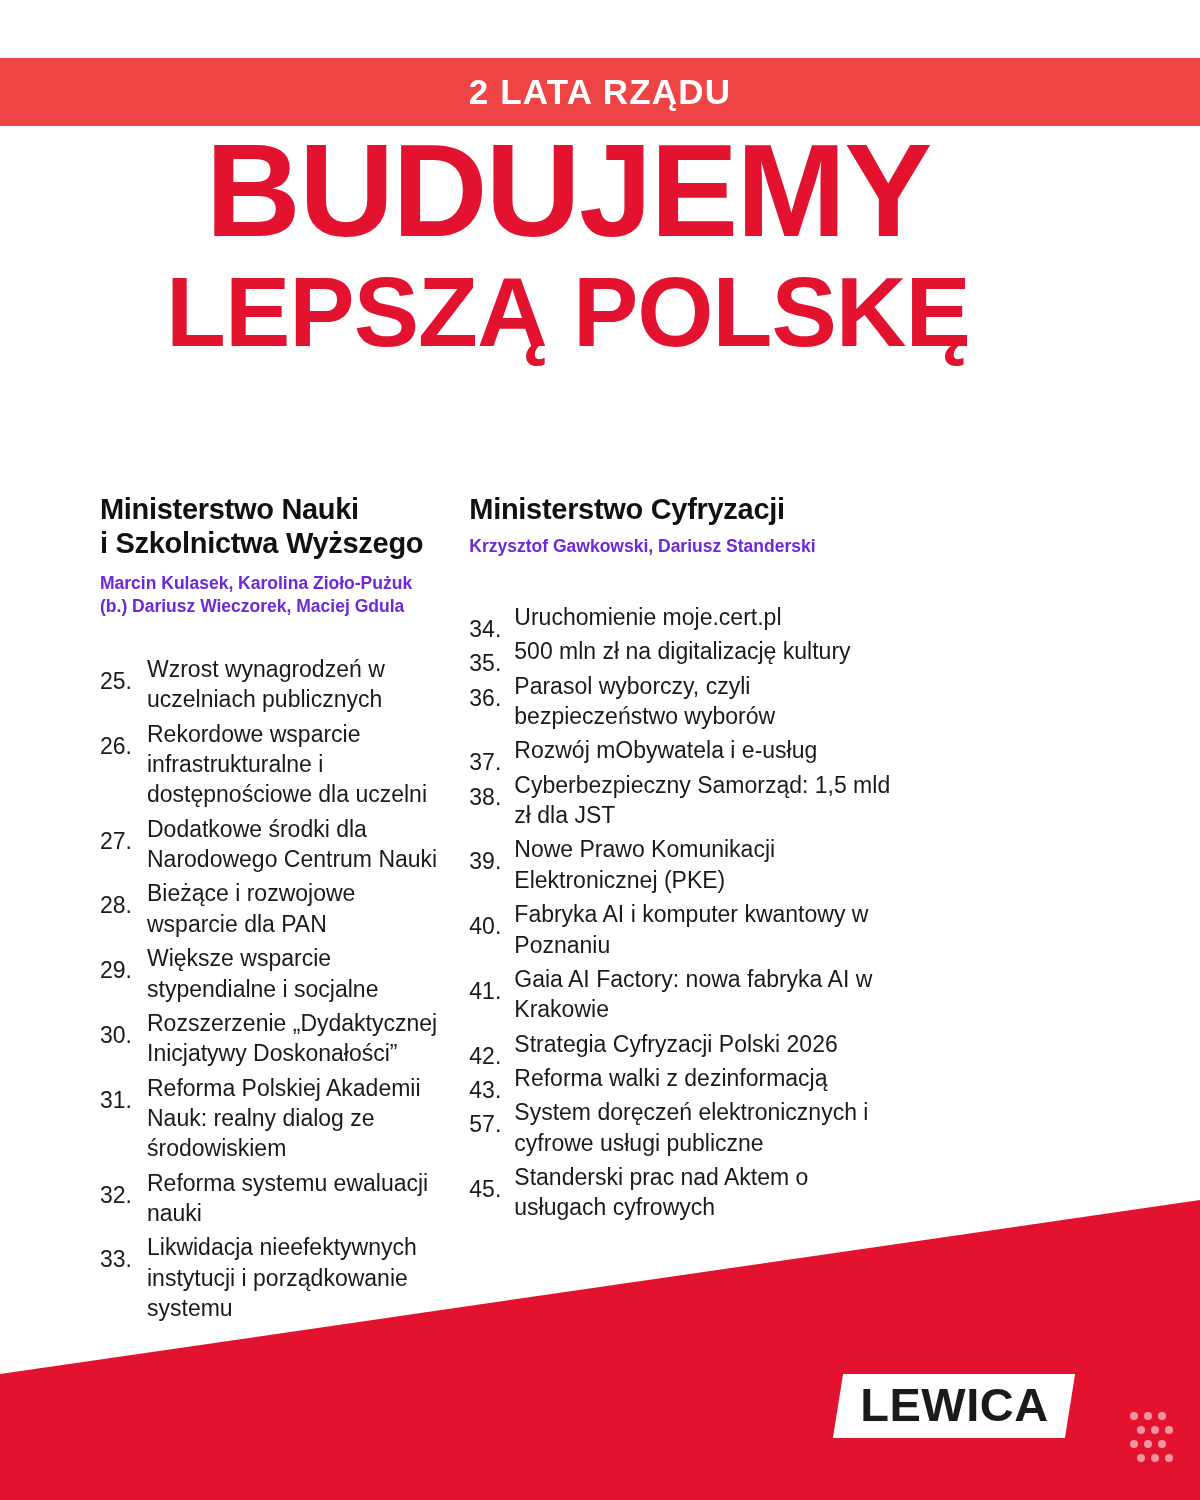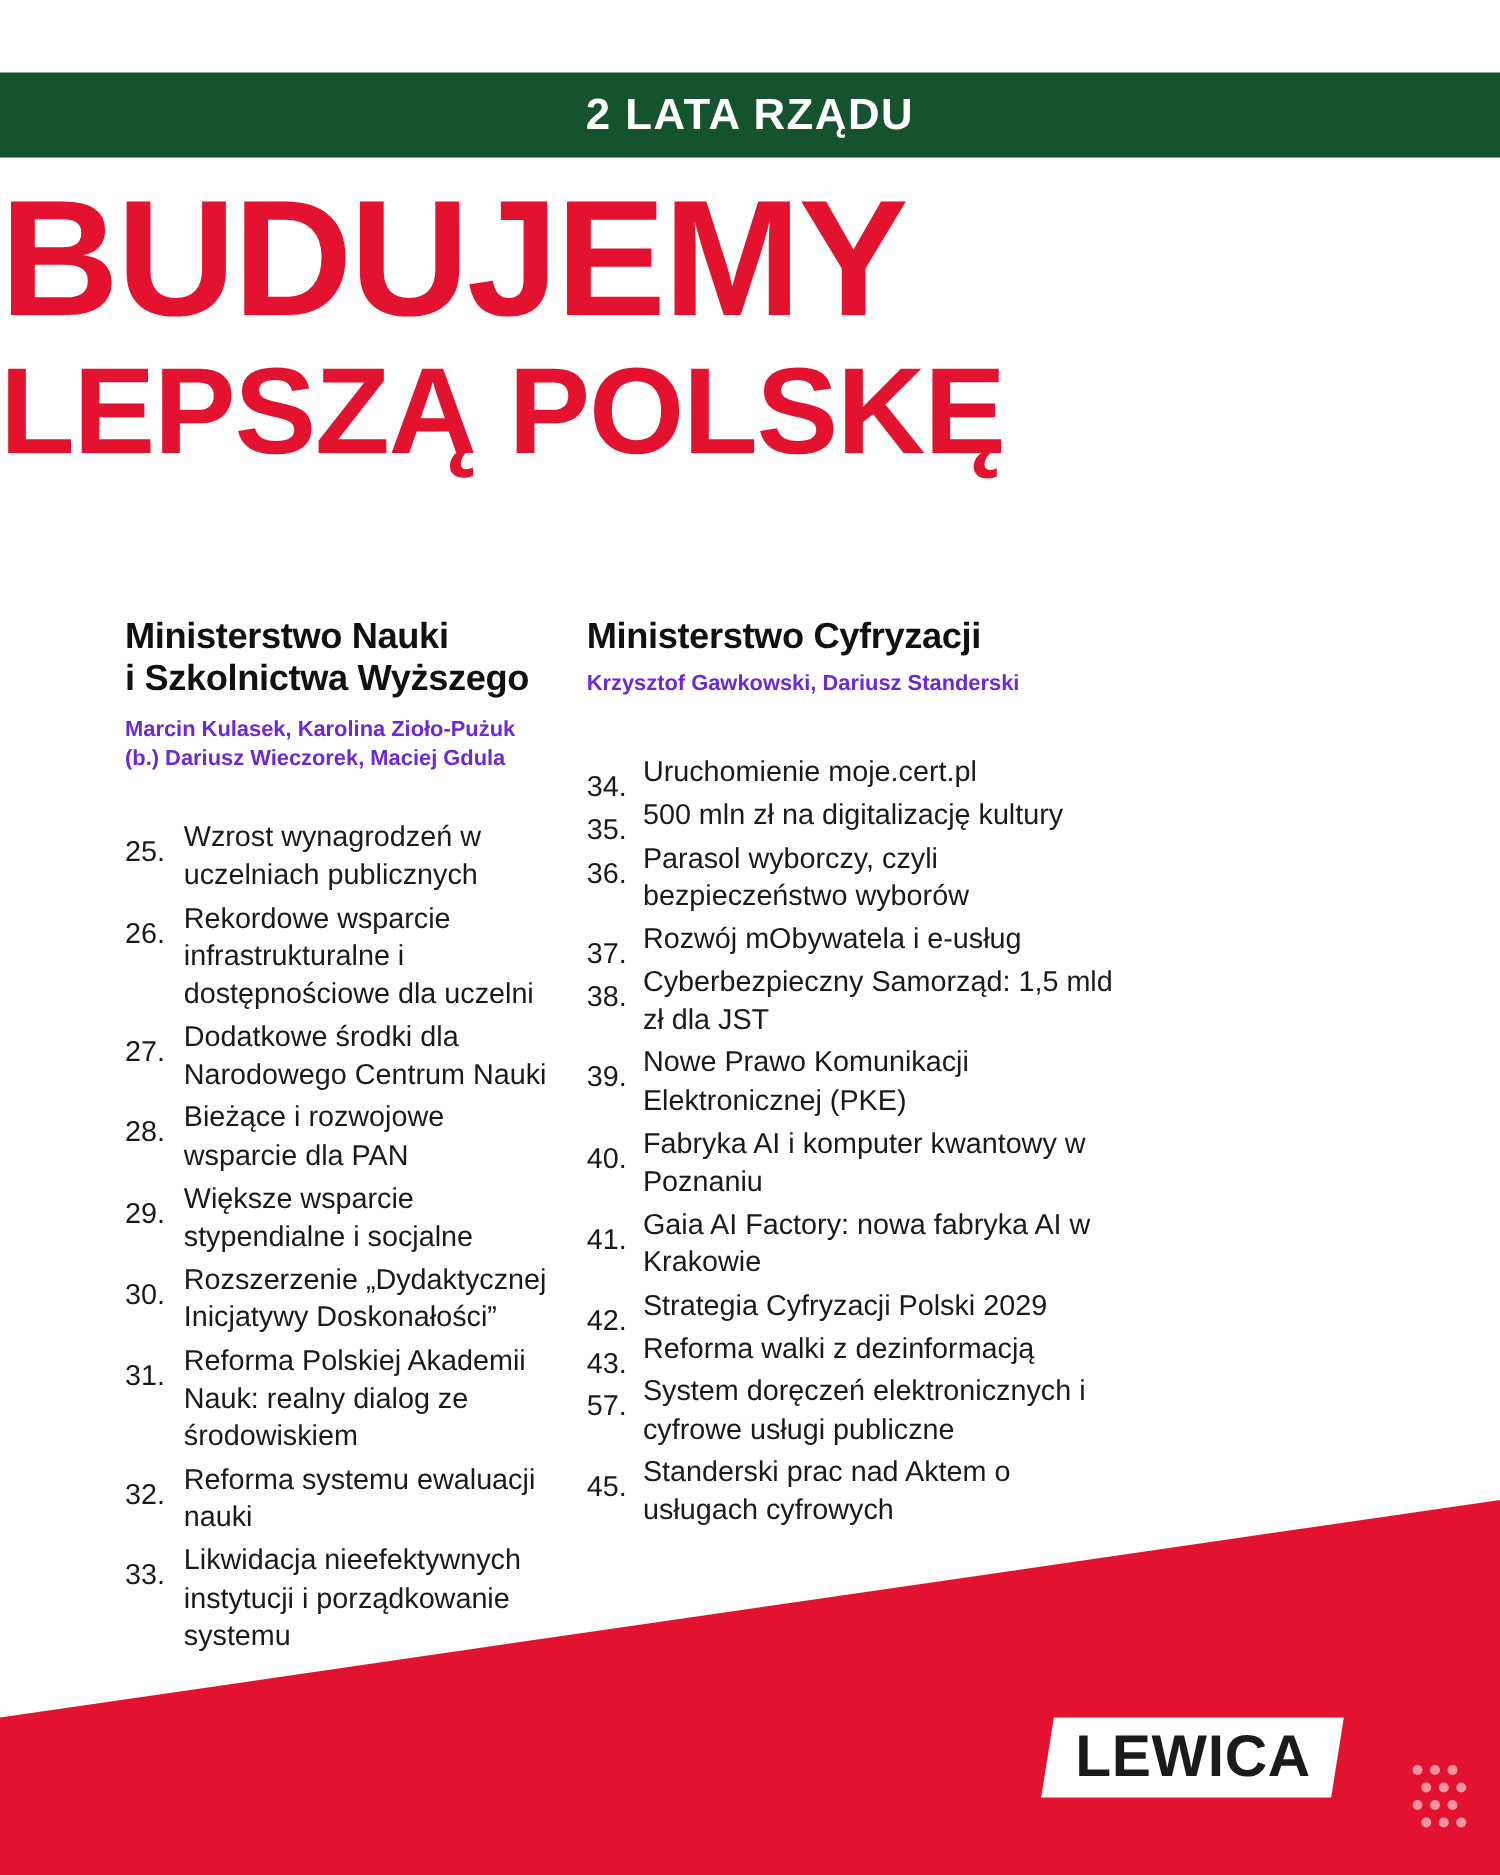--- a/index.html
+++ b/index.html
@@ -17,39 +17,40 @@
     color: #1a1a1a;
   }
 
   
   .top-banner {
     position: absolute;
     top: 58px;
     left: 0;
     width: 1200px;
     height: 68px;
-    background: #14532d;
+    background: #ef4444;
     display: flex;
     align-items: center;
     justify-content: center;
   }
   .top-banner-text {
     color: #ffffff;
     font-size: 35px;
     font-weight: bold;
     letter-spacing: 1.2px;
     font-family: "Liberation Sans", sans-serif;
   }
 
   
   .headline {
     position: absolute;
-    top: 144px;
+    top: 128px;
     left: 0;
     width: 1136px;
+    text-align: center;
   }
   .headline-line1 {
     color: #e3132f;
     font-size: 132px;
     line-height: 0.95;
     font-weight: bold;
     letter-spacing: -2px;
     font-family: "Liberation Sans", sans-serif;
   }
   .headline-line2 {
@@ -202,21 +203,21 @@
     </div>
     <ol class="items">
       <li><span class="num">34.</span><span>Uruchomienie moje.cert.pl</span></li>
       <li><span class="num">35.</span><span>500 mln zł na digitalizację kultury</span></li>
       <li><span class="num">36.</span><span>Parasol wyborczy, czyli bezpieczeństwo wyborów</span></li>
       <li><span class="num">37.</span><span>Rozwój mObywatela i e-usług</span></li>
       <li><span class="num">38.</span><span>Cyberbezpieczny Samorząd: 1,5 mld zł dla JST</span></li>
       <li><span class="num">39.</span><span>Nowe Prawo Komunikacji Elektronicznej (PKE)</span></li>
       <li><span class="num">40.</span><span>Fabryka AI i komputer kwantowy w Poznaniu</span></li>
       <li><span class="num">41.</span><span>Gaia AI Factory: nowa fabryka AI w Krakowie</span></li>
-      <li><span class="num">42.</span><span>Strategia Cyfryzacji Polski 2029</span></li>
+      <li><span class="num">42.</span><span>Strategia Cyfryzacji Polski 2026</span></li>
       <li><span class="num">43.</span><span>Reforma walki z dezinformacją</span></li>
       <li><span class="num">57.</span><span>System doręczeń elektronicznych i cyfrowe usługi publiczne</span></li>
       <li><span class="num">45.</span><span>Standerski prac nad Aktem o usługach cyfrowych</span></li>
     </ol>
   </div>
 
 </div>
 
 <div class="bottom-shape">
   <div class="lewica-box">

